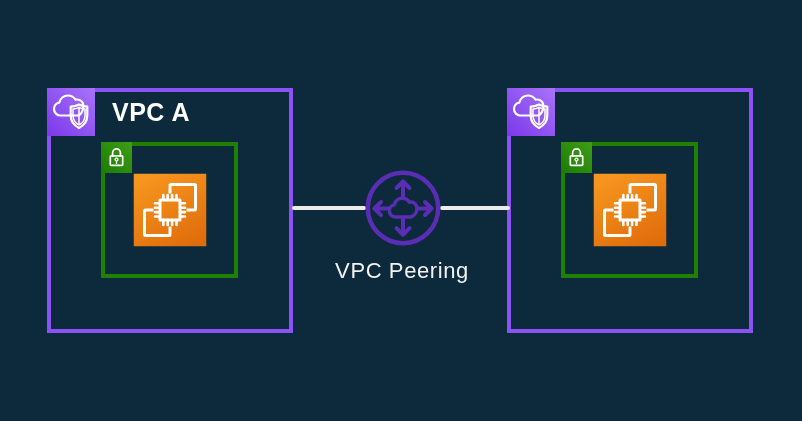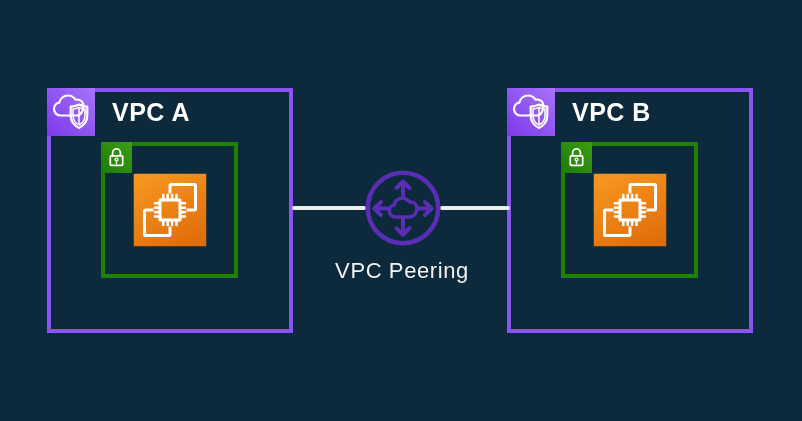--- a/index.html
+++ b/index.html
@@ -107,21 +107,20 @@
               <stop offset="1" stop-color="#7b38ea"></stop>
           </linearGradient>
         </defs>
         <rect width="48" height="48" fill="url(#gpB)"></rect>
         <path class="glyph" stroke-width="2.2" d="M13.5 27.5c-3.6 0-6.5-2.9-6.5-6.5 0-3.2 2.3-5.9 5.3-6.4 0.8-4.1 4.4-7.1 8.7-7.1 3.2 0 6 1.7 7.6 4.2 0.5-0.1 1.1-0.2 1.6-0.2 3.4 0 6.2 2.8 6.2 6.2 0 5.4-2.8 9.8-6.2 9.8z"></path>
         <path class="glyph" stroke-width="2.2" fill="url(#gpB)" d="M32 16.5c2.9 1.5 5.7 2.2 8.3 2.2v8.6c0 6.3-3.2 10.2-8.3 12.6c-5.1-2.4-8.3-6.3-8.3-12.6v-8.6c2.6 0 5.4-0.7 8.3-2.2z"></path>
         <path class="glyph" stroke-width="1.5" d="M32 19.3c2.1 1.1 4.1 1.6 6 1.6v6.5c0 4.7-2.3 7.6-6 9.5c-3.7-1.9-6-4.8-6-9.5v-6.5c1.9 0 3.9-0.5 6-1.6z"></path>
         <path class="glyph" stroke-width="1.5" d="M32 19.5V36.5"></path>
       </svg>
     </div>
-    <div class="vpc-title">VPC B</div>
 
     <div class="subnet-box">
       <div class="subnet-icon">
         <svg viewBox="0 0 31 31">
           <defs>
             <linearGradient id="ggB" gradientUnits="userSpaceOnUse" x1="31" y1="0" x2="0" y2="31">
               <stop offset="0" stop-color="#3f9e16"></stop>
                 <stop offset="1" stop-color="#1a7c02"></stop>
             </linearGradient>
           </defs>

